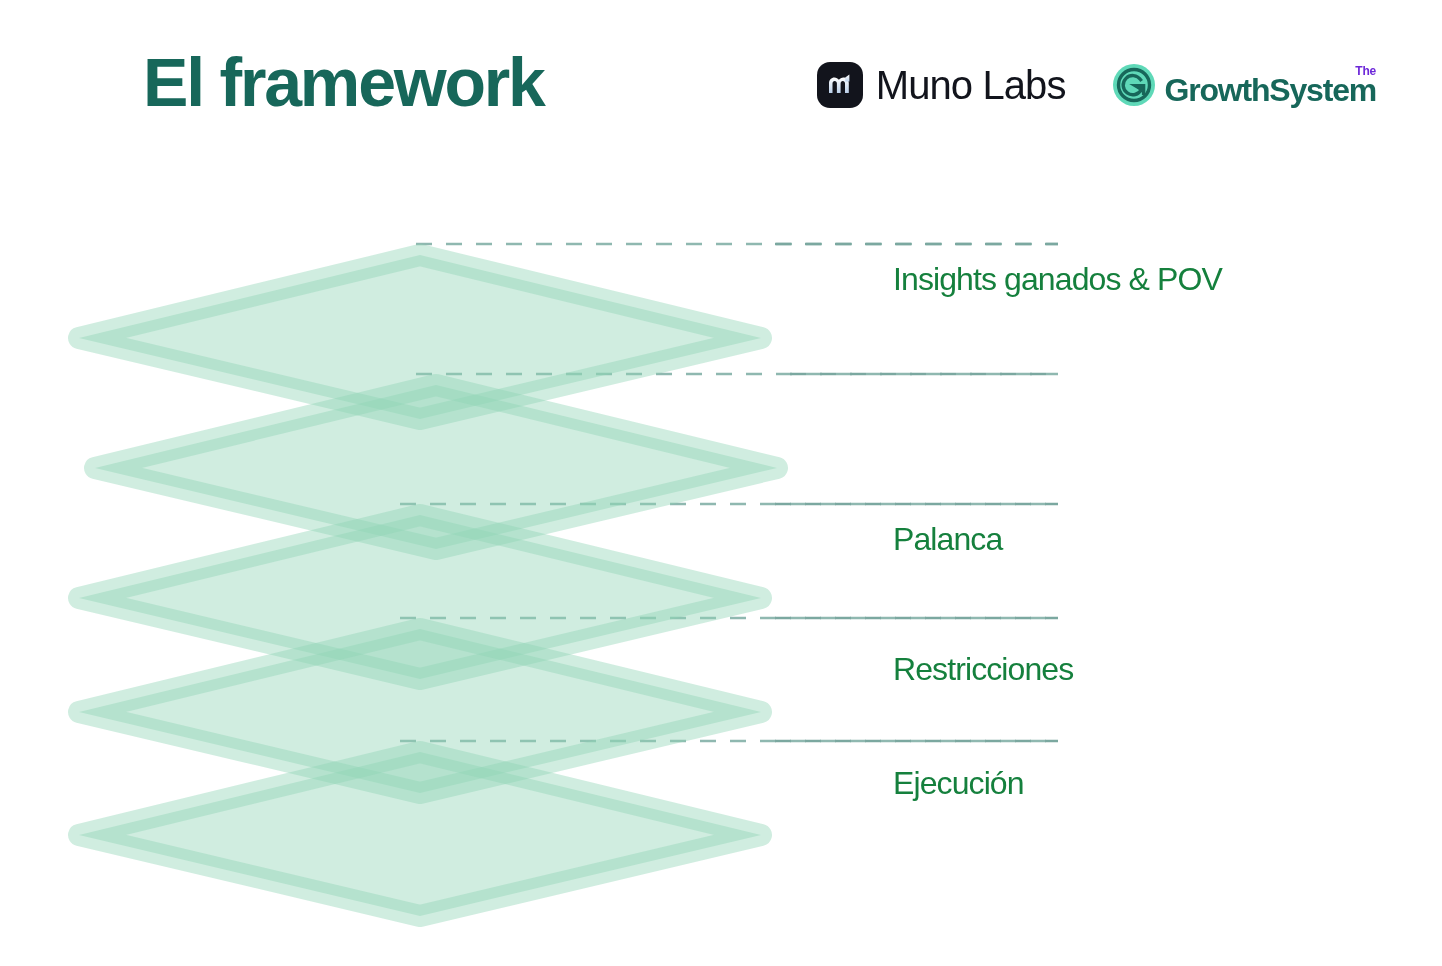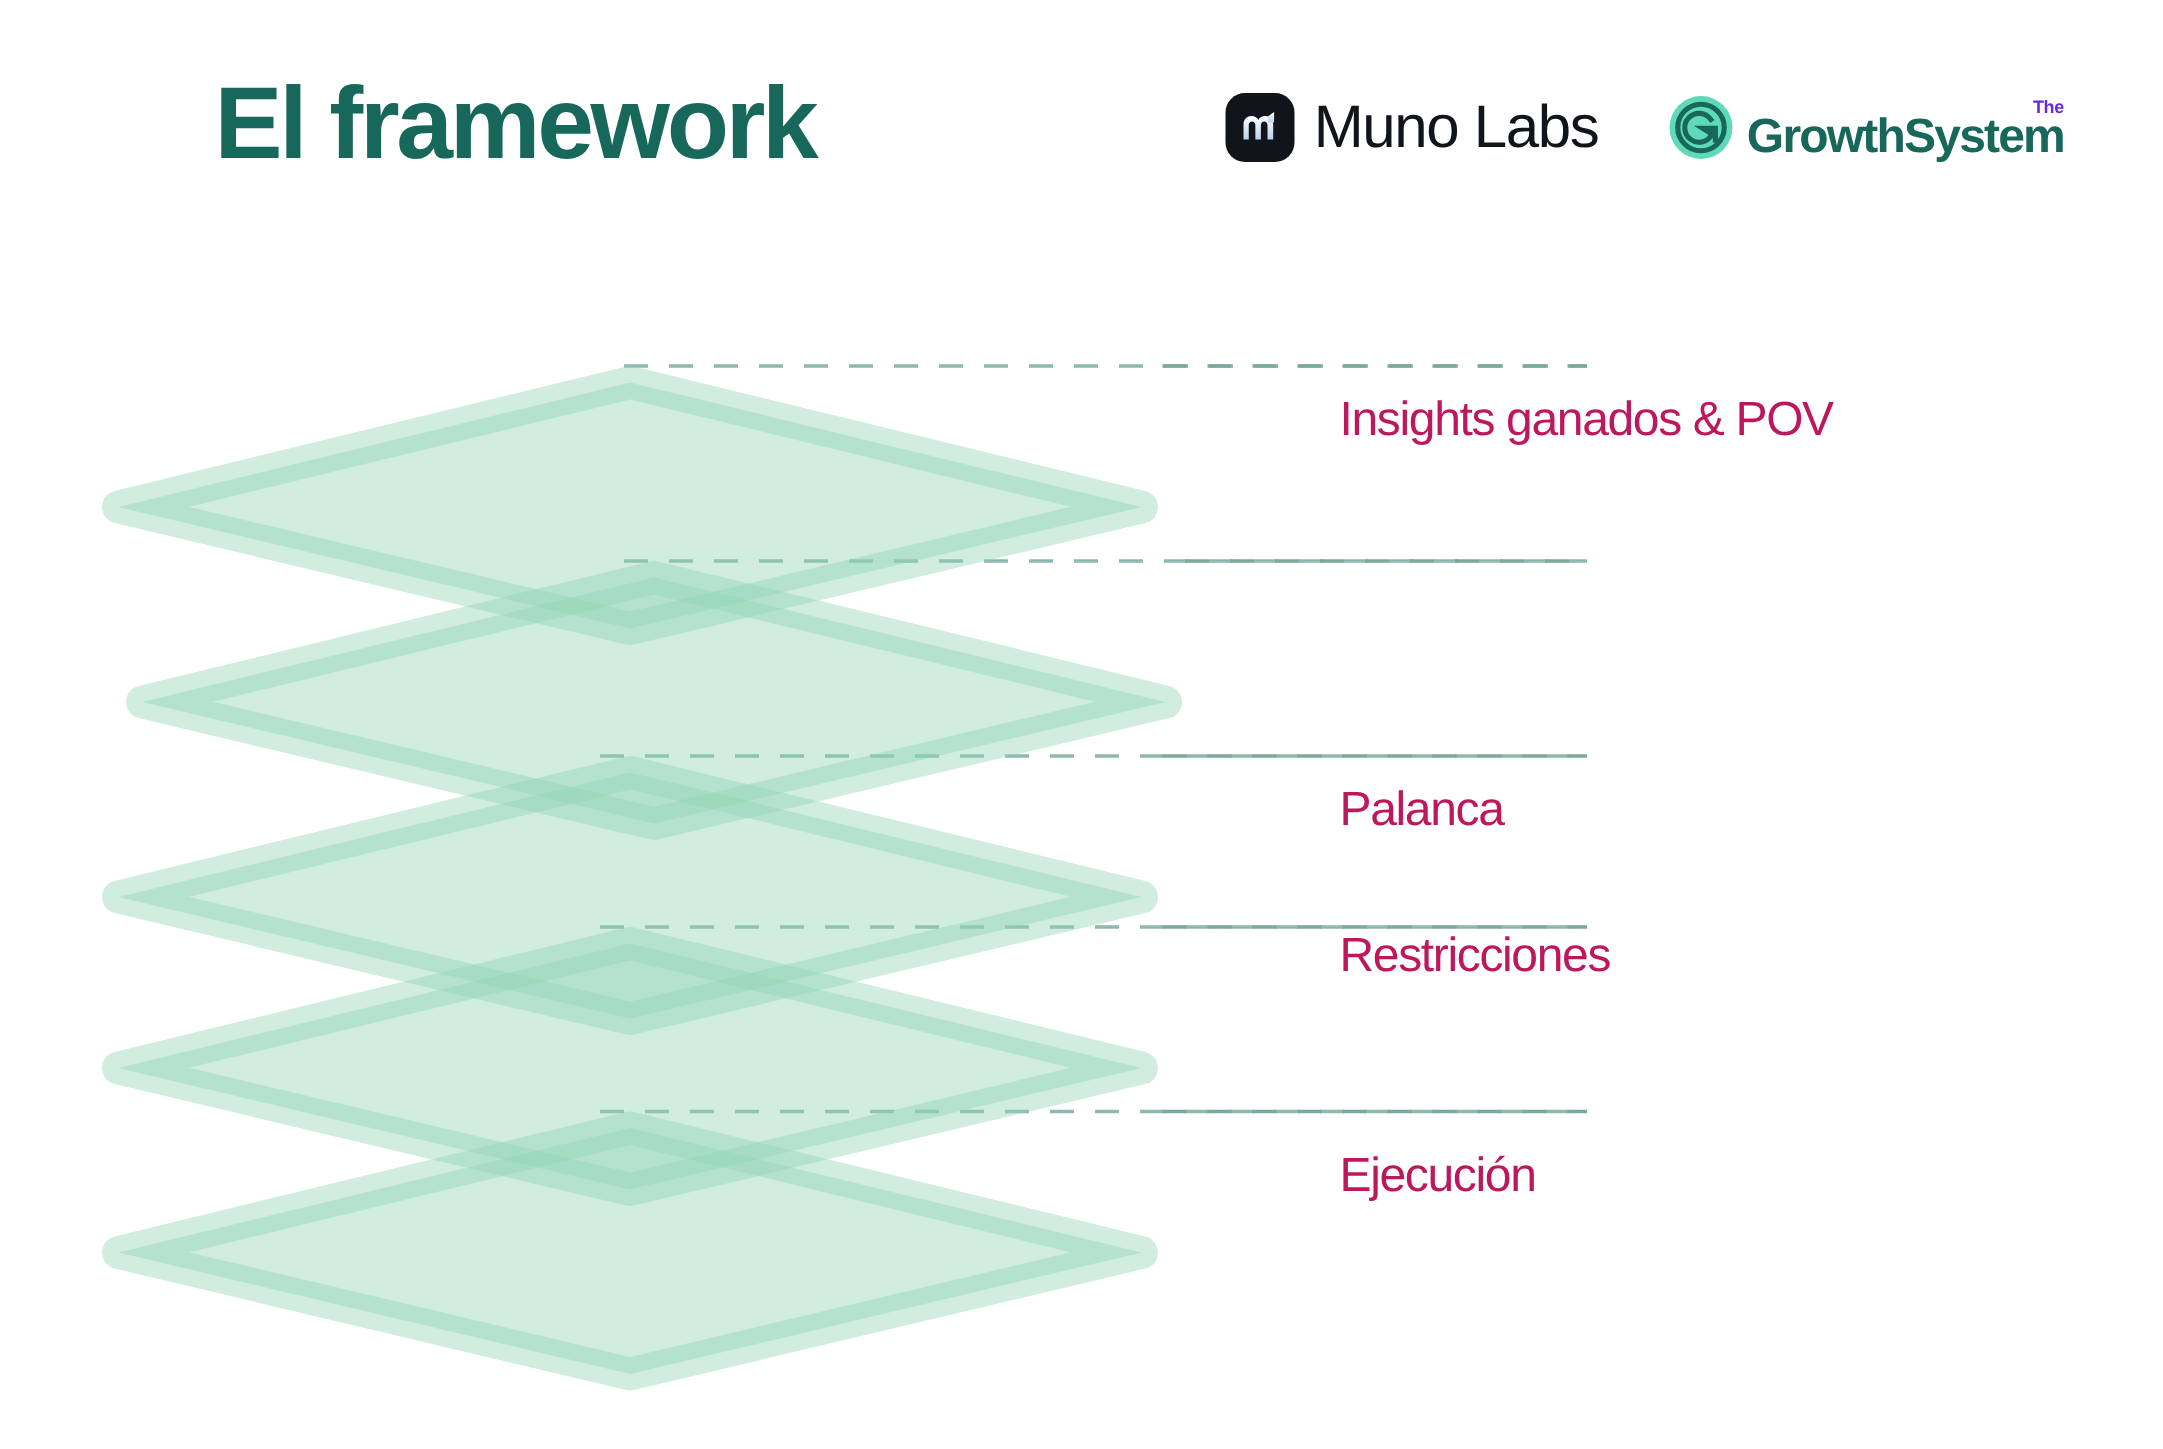--- a/index.html
+++ b/index.html
@@ -111,27 +111,27 @@
   }
   .diagram svg { display: block; }
 
   
   .layer-label {
     position: absolute;
     left: 893px;
     font-size: 32px;
     font-weight: 500;
     letter-spacing: -0.9px;
-    color: #be185d;
+    color: #15803d;
     white-space: nowrap;
   }
   .layer-label.l0 { top: 261px; }
   .layer-label.l1 { top: 391px; }
   .layer-label.l2 { top: 521px; }
-  .layer-label.l3 { top: 618px; }
+  .layer-label.l3 { top: 651px; }
   .layer-label.l4 { top: 765px; }
 </style>
 </head>
 <body>
 
 <div class="slide">
 
   <div class="page-title">El framework</div>
 
   <div class="logo-bar">

